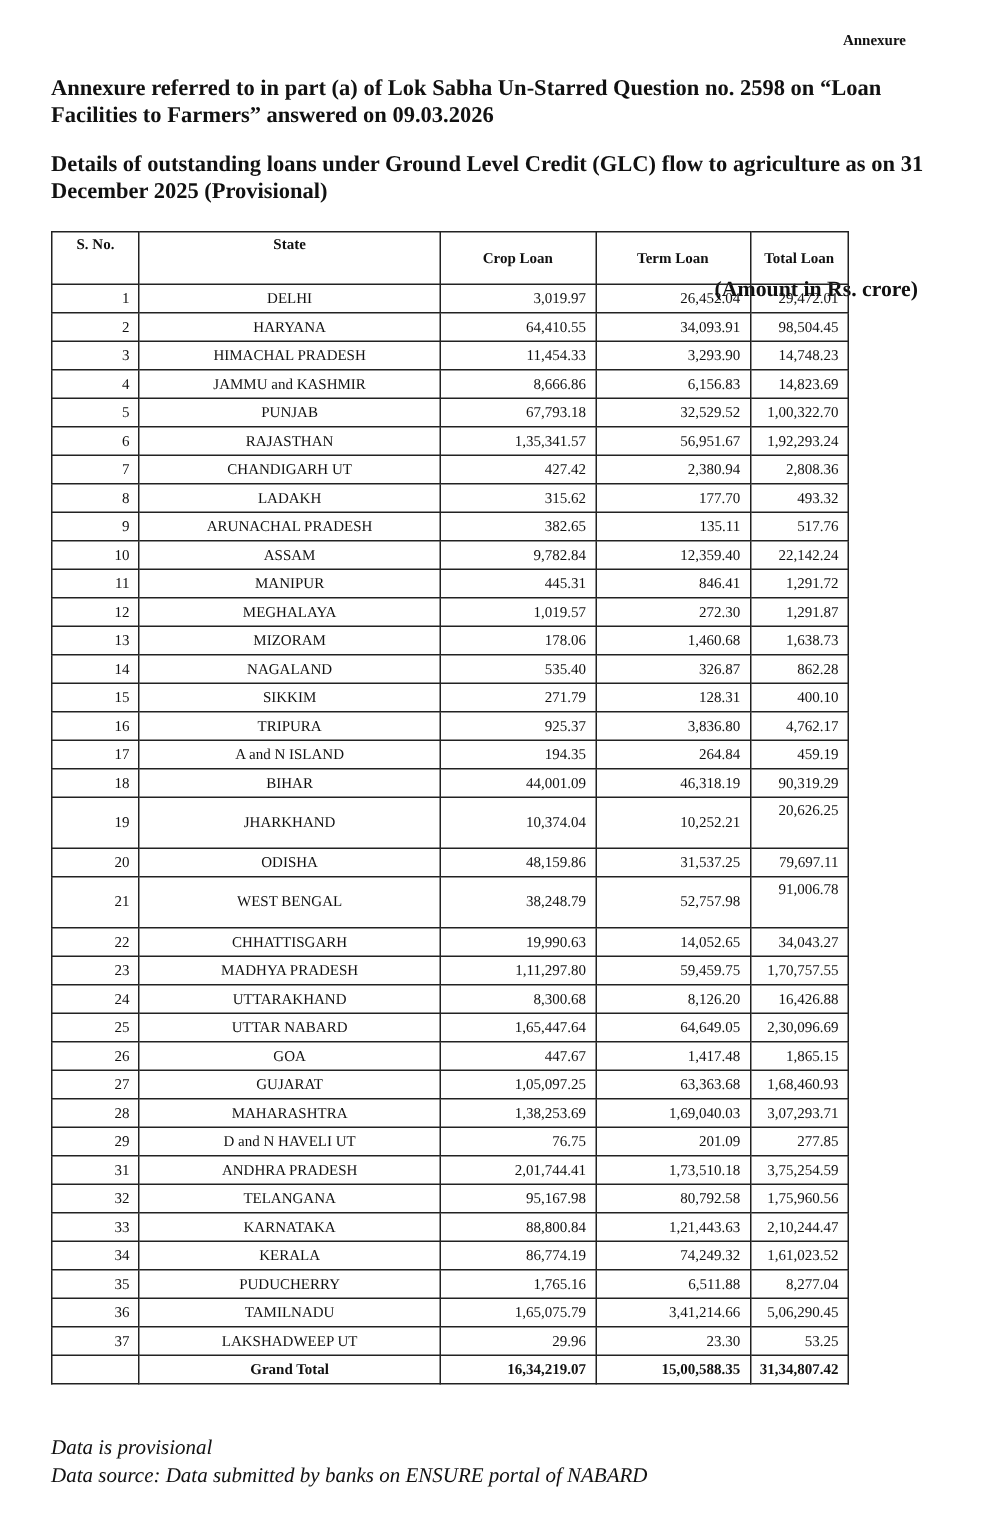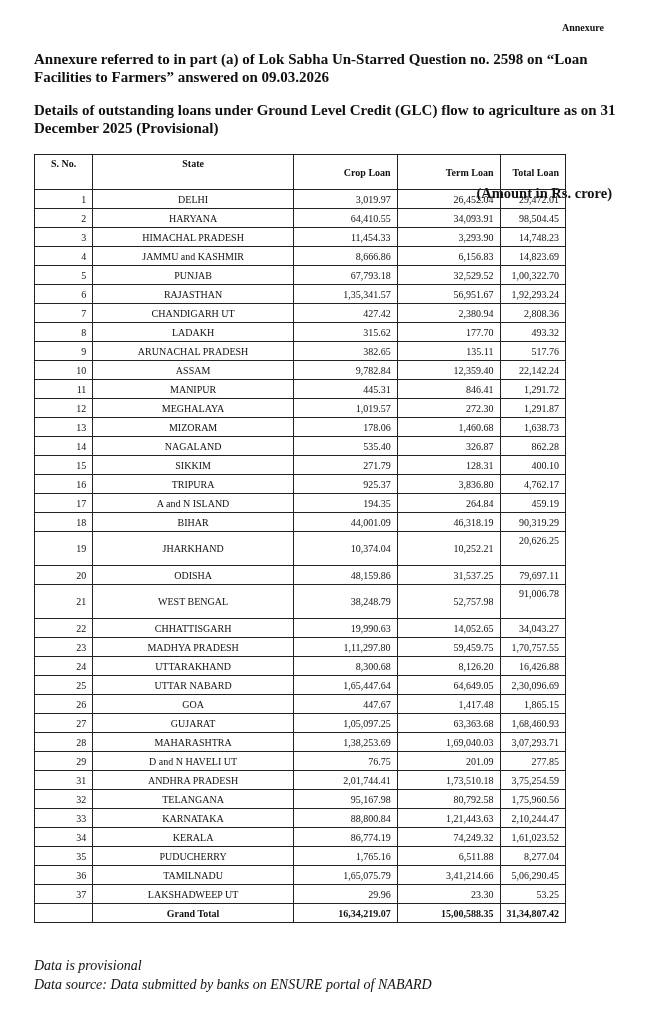--- a/index.html
+++ b/index.html
@@ -26,21 +26,21 @@
     border-collapse: collapse; width: 532px;
     font-size: 10px;
   }
   table.loans th, table.loans td {
     border: 1.3px solid #222; padding: 0 6px; height: 18px; line-height: 17px;
     white-space: nowrap;
   }
   table.loans th { font-weight: bold; height: 34px; }
   th.sno-h { vertical-align: top; padding-top: 1px; width: 47px; text-align: center; }
   th.state-h { vertical-align: top; padding-top: 1px; width: 194px; }
-  th.num-h { vertical-align: middle; padding-top: 8px; text-align: right; }
+  th.num-h { vertical-align: middle; padding-top: 8px; text-align: center; }
   th.crop-h { width: 94px; }
   th.term-h { width: 93px; }
   td.sno { text-align: right; padding-right: 4px; }
   td.state { text-align: center; padding-left: 8px; }
   td.num { text-align: right; padding-right: 5px; }
   tr.tall td { height: 33px; }
   tr.tall td.num.total-top { vertical-align: top; }
   tr.total-row td { font-weight: bold; }
   .footnote {
     position: absolute; left: 34px; font-style: italic; font-size: 14px;

